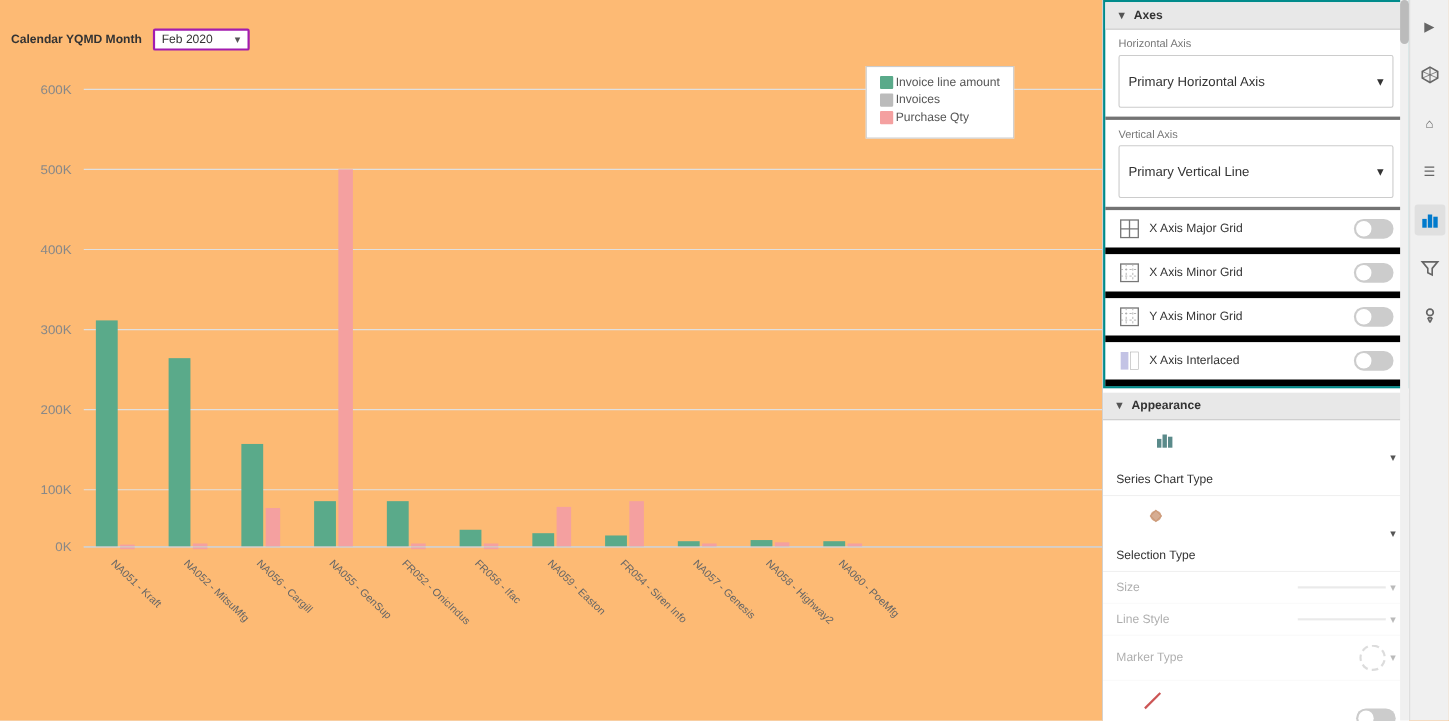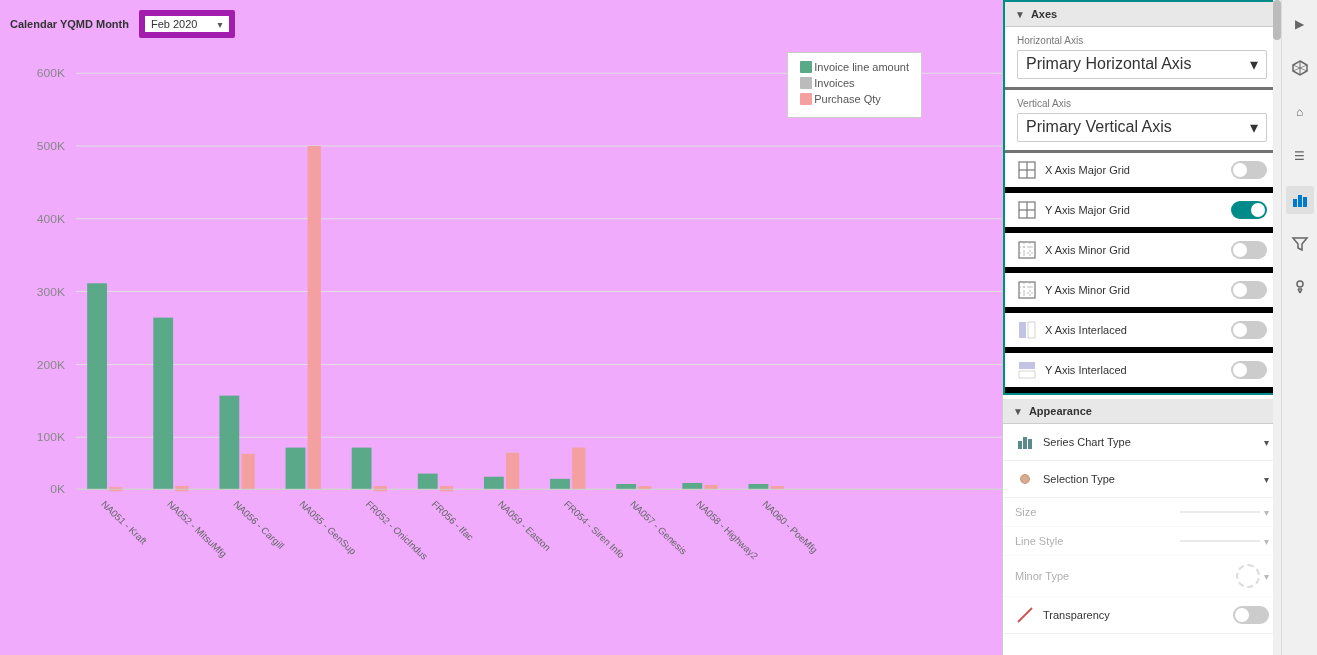--- a/index.html
+++ b/index.html
@@ -1,43 +1,43 @@
 <!DOCTYPE html>
 <html><head>
   <meta charset="utf-8">
   <style>
     * { box-sizing: border-box; margin: 0; padding: 0; }
     body { font-family: 'Segoe UI', Arial, sans-serif; font-size: 12px; background: #f0f0f0; display: flex; width: 1317px; height: 655px; overflow: hidden; }
 
     
     .chart-area {
       flex: 1;
-      background: #f0abfc;
-      padding: 10px 0 0 10px;
+      background: #fdba74;
+      padding: 26px 0 0 10px;
       position: relative;
       overflow: hidden;
     }
 
     .chart-header {
       display: flex;
       align-items: center;
       gap: 10px;
       margin-bottom: 4px;
     }
 
     .chart-title {
       font-size: 11px;
       color: #333;
       font-weight: 600;
     }
 
     .date-picker {
       display: flex;
       align-items: center;
-      border: 6px solid #a21caf;
+      border: 2px solid #a21caf;
       border-radius: 2px;
       padding: 2px 6px;
       font-size: 11px;
       background: #fff;
       cursor: pointer;
       color: #333;
       gap: 20px;
     }
 
     .date-picker .arrow { color: #555; font-size: 10px; }
@@ -138,24 +138,24 @@
     .axis-label {
       font-size: 10px;
       color: #777;
       margin-bottom: 4px;
     }
 
     .axis-select {
       width: 100%;
       display: flex;
       justify-content: space-between;
-      padding: 4px 8px;
+      padding: 16px 8px;
       background: #fff;
       border: 1px solid #ccc;
-      font-size: 16px;
+      font-size: 12px;
       color: #333;
       cursor: pointer;
       border-radius: 2px;
     }
 
     .grid-row {
       display: flex;
       align-items: center;
       padding: 7px 12px;
       border-bottom: 6px solid #000000;
@@ -231,21 +231,22 @@
       display: flex;
       align-items: center;
       padding: 8px 12px;
       border-bottom: 1px solid #f0f0f0;
       justify-content: space-between;
     }
 
     .appearance-row-left {
       display: flex;
       align-items: center;
-      gap: 8px;
+      gap: 20px;
+      flex-direction: column;
     }
 
     .appearance-icon {
       width: 20px;
       height: 20px;
       display: flex;
       align-items: center;
       justify-content: center;
       color: #5a8a8a;
       font-size: 14px;
@@ -415,21 +416,21 @@
           <div class="axis-label">Horizontal Axis</div>
           <div class="axis-select">
             <span>Primary Horizontal Axis</span>
             <span>▾</span>
           </div>
         </div>
 
         <div class="axis-group">
           <div class="axis-label">Vertical Axis</div>
           <div class="axis-select">
-            <span>Primary Vertical Axis</span>
+            <span>Primary Vertical Line</span>
             <span>▾</span>
           </div>
         </div>
 
         <div class="grid-row">
           <div class="grid-row-left">
             <div class="grid-icon">
               <svg width="18" height="18" viewBox="0 0 18 18">
                   <rect x="1" y="1" width="16" height="16" fill="none" stroke="#777" stroke-width="1.2"></rect>
                   <line x1="1" y1="9" x2="17" y2="9" stroke="#777" stroke-width="1.2"></line>
@@ -438,37 +439,20 @@
             </div>
             <span class="grid-label">X Axis Major Grid</span>
           </div>
           <div class="toggle">
             <div class="toggle-track">
               <div class="toggle-thumb"></div>
             </div>
           </div>
         </div>
 
-        <div class="grid-row">
-          <div class="grid-row-left">
-            <div class="grid-icon">
-              <svg width="18" height="18" viewBox="0 0 18 18">
-                  <rect x="1" y="1" width="16" height="16" fill="none" stroke="#777" stroke-width="1.2"></rect>
-                  <line x1="1" y1="9" x2="17" y2="9" stroke="#777" stroke-width="1.2"></line>
-                  <line x1="9" y1="1" x2="9" y2="17" stroke="#777" stroke-width="1.2"></line>
-                </svg>
-            </div>
-            <span class="grid-label">Y Axis Major Grid</span>
-          </div>
-          <div class="toggle">
-            <div class="toggle-track on">
-              <div class="toggle-thumb"></div>
-            </div>
-          </div>
-        </div>
 
         <div class="grid-row">
           <div class="grid-row-left">
             <div class="grid-icon">
               <svg width="18" height="18" viewBox="0 0 18 18">
                   <rect x="1" y="1" width="16" height="16" fill="none" stroke="#777" stroke-width="1.2"></rect>
                   <line x1="1" y1="6" x2="17" y2="6" stroke="#aaa" stroke-width="0.8" stroke-dasharray="2,2"></line>
                   <line x1="1" y1="12" x2="17" y2="12" stroke="#aaa" stroke-width="0.8" stroke-dasharray="2,2"></line>
                   <line x1="6" y1="1" x2="6" y2="17" stroke="#aaa" stroke-width="0.8" stroke-dasharray="2,2"></line>
                   <line x1="12" y1="1" x2="12" y2="17" stroke="#aaa" stroke-width="0.8" stroke-dasharray="2,2"></line>
@@ -513,36 +497,20 @@
             </div>
             <span class="grid-label">X Axis Interlaced</span>
           </div>
           <div class="toggle">
             <div class="toggle-track">
               <div class="toggle-thumb"></div>
             </div>
           </div>
         </div>
 
-        <div class="grid-row">
-          <div class="grid-row-left">
-            <div class="grid-icon">
-              <svg width="18" height="18" viewBox="0 0 18 18">
-                  <rect x="1" y="1" width="16" height="7" fill="#8888cc" opacity="0.5"></rect>
-                  <rect x="1" y="10" width="16" height="7" fill="none" stroke="#aaa" stroke-width="0.5"></rect>
-                </svg>
-            </div>
-            <span class="grid-label">Y Axis Interlaced</span>
-          </div>
-          <div class="toggle">
-            <div class="toggle-track">
-              <div class="toggle-thumb"></div>
-            </div>
-          </div>
-        </div>
       </div>
 
       <div class="appearance-section">
         <div class="section-header">
           <span class="triangle">▼</span>
           <span>Appearance</span>
         </div>
 
         <div class="appearance-row">
           <div class="appearance-row-left">
@@ -586,21 +554,21 @@
             <span class="appearance-label">Line Style</span>
           </div>
           <div style="display:flex;align-items:center;gap:4px;">
             <div style="width:80px;height:2px;background:#ccc;"></div>
             <span class="dropdown-arrow">▾</span>
           </div>
         </div>
 
         <div class="appearance-row disabled-row">
           <div class="appearance-row-left">
-            <span class="appearance-label">Minor Type</span>
+            <span class="appearance-label">Marker Type</span>
           </div>
           <div style="display:flex;align-items:center;gap:4px;">
             <div style="width:24px;height:24px;border:2px dashed #aaa;border-radius:50%;"></div>
             <span class="dropdown-arrow">▾</span>
           </div>
         </div>
 
         <div class="appearance-row">
           <div class="appearance-row-left">
             <div class="appearance-icon">

